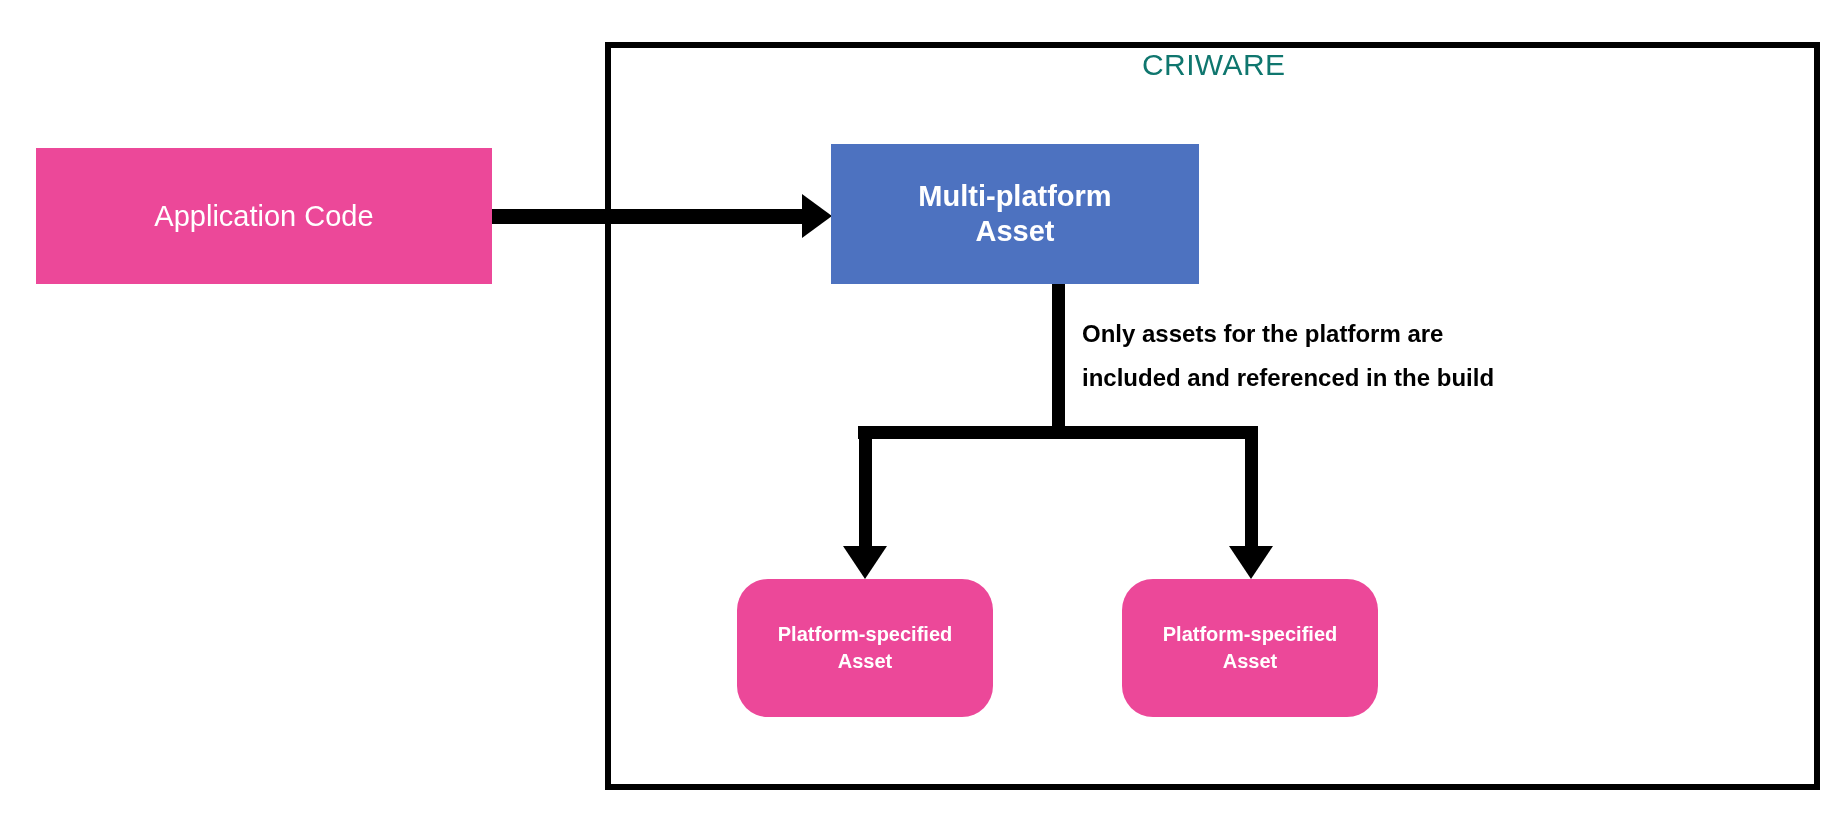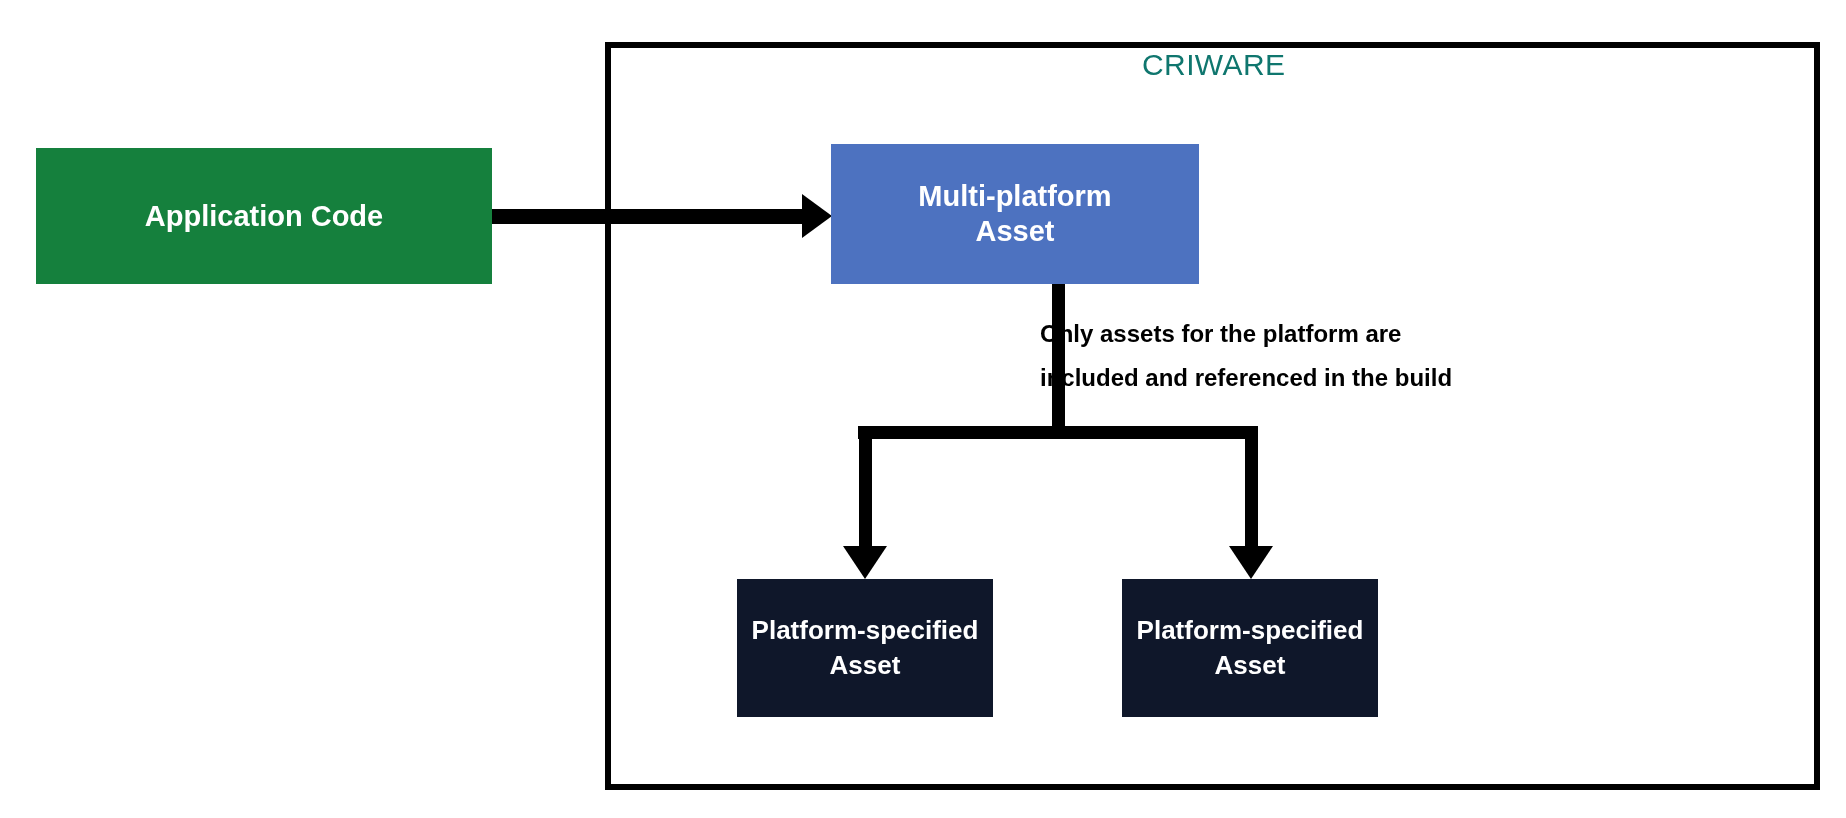--- a/index.html
+++ b/index.html
@@ -48,42 +48,43 @@
     justify-content: center;
     text-align: center;
     color: #ffffff;
     box-sizing: border-box;
   }
   .box-app {
     left: 36px;
     top: 148px;
     width: 456px;
     height: 136px;
-    background: #15803d;
+    background: #ec4899;
     font-size: 29px;
-    font-weight: 700;
+    font-weight: 400;
   }
   .box-multi {
     left: 831px;
     top: 144px;
     width: 368px;
     height: 140px;
     background: #4d72c0;
     font-size: 29px;
     font-weight: 700;
     line-height: 1.22;
   }
   .box-platform {
     width: 256px;
     height: 138px;
-    background: #0f172a;
-    font-size: 26px;
+    background: #ec4899;
+    font-size: 20px;
     font-weight: 700;
     line-height: 1.35;
     top: 579px;
+    border-radius: 31px;
   }
   .box-platform-left  { left: 737px; }
   .box-platform-right { left: 1122px; }
 
   
   .conn {
     position: absolute;
     background: #000000;
   }
   
@@ -134,21 +135,21 @@
     border-right: 22px solid transparent;
     border-top: 33px solid #000000;
     top: 546px;
   }
   .branch-head-left  { left: 843px; }
   .branch-head-right { left: 1229px; }
 
   
   .annotation {
     position: absolute;
-    left: 1040px;
+    left: 1082px;
     top: 312px;
     font-size: 24px;
     font-weight: 700;
     color: #000000;
     line-height: 1.85;
     white-space: nowrap;
   }
 </style>
 </head>
 <body>

